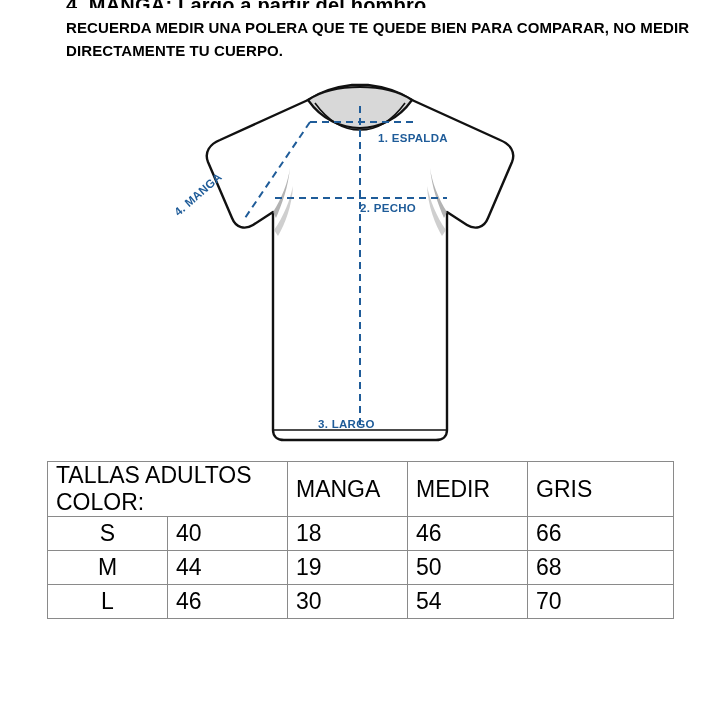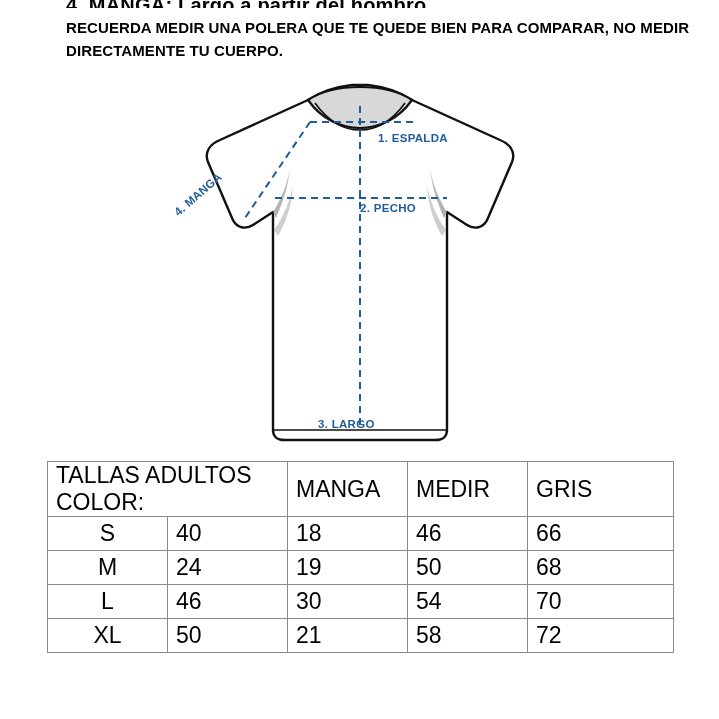--- a/index.html
+++ b/index.html
@@ -162,33 +162,26 @@
 
     <tr class="data-row">
       <td class="sizecell">S</td>
       <td class="num">40</td>
       <td class="num">18</td>
       <td class="num">46</td>
       <td class="num">66</td>
     </tr>
     <tr class="data-row">
       <td class="sizecell">M</td>
-      <td class="num">24</td>
+      <td class="num">44</td>
       <td class="num">19</td>
       <td class="num">50</td>
       <td class="num">68</td>
     </tr>
     <tr class="data-row">
       <td class="sizecell">L</td>
       <td class="num">46</td>
       <td class="num">30</td>
       <td class="num">54</td>
       <td class="num">70</td>
     </tr>
-    <tr class="data-row">
-      <td class="sizecell">XL</td>
-      <td class="num">50</td>
-      <td class="num">21</td>
-      <td class="num">58</td>
-      <td class="num">72</td>
-    </tr>
   </tbody>
 </table>
 
 </body></html>

